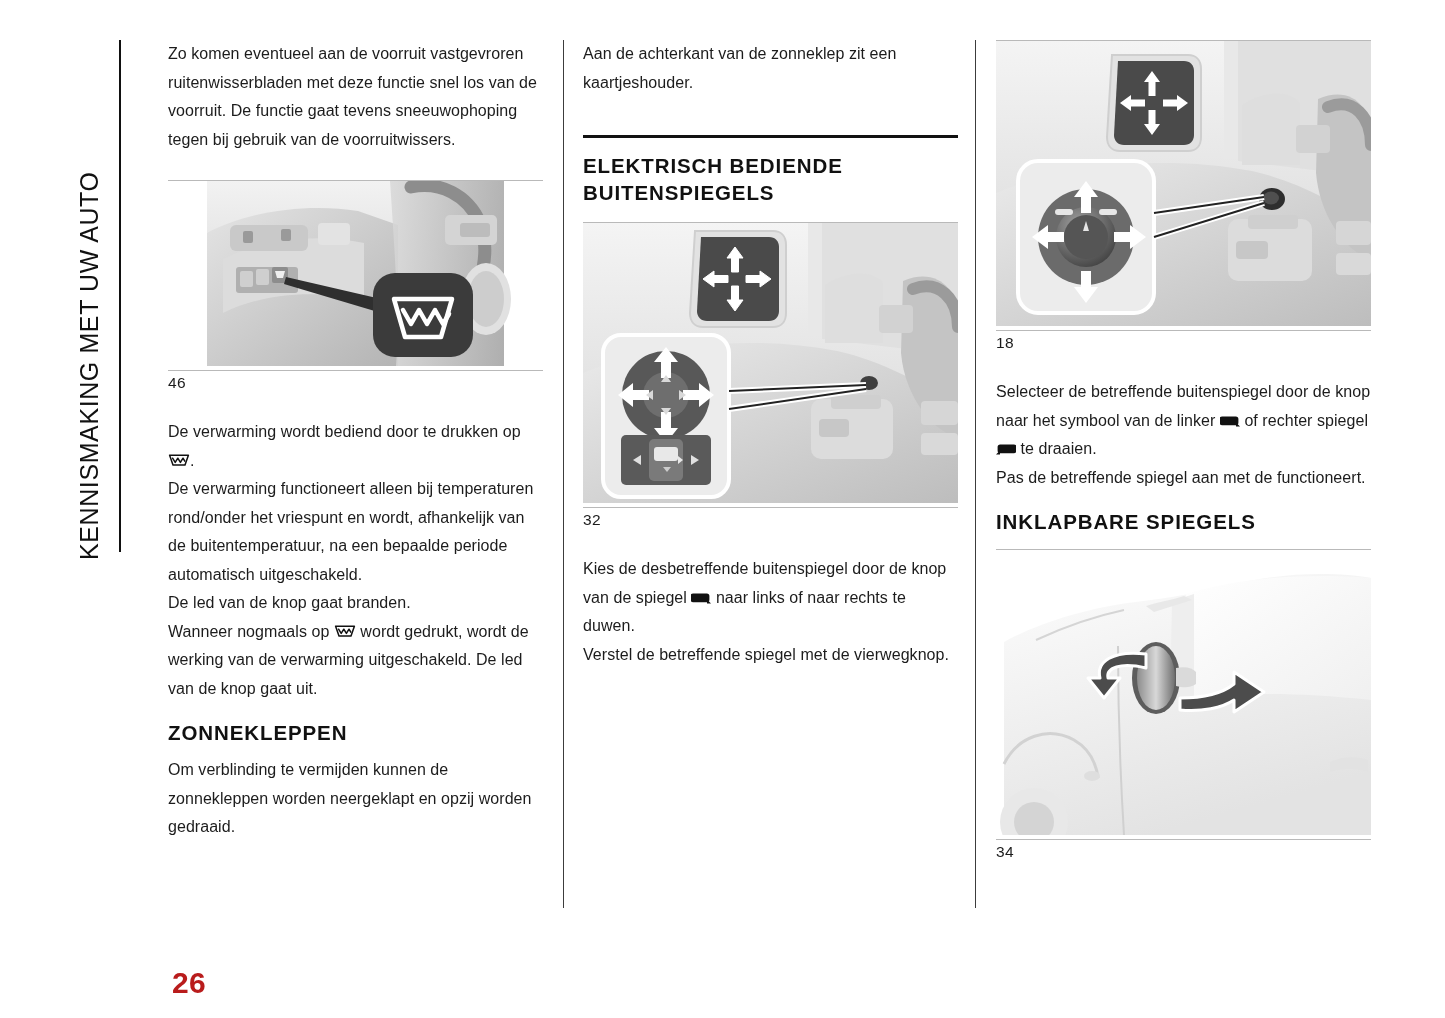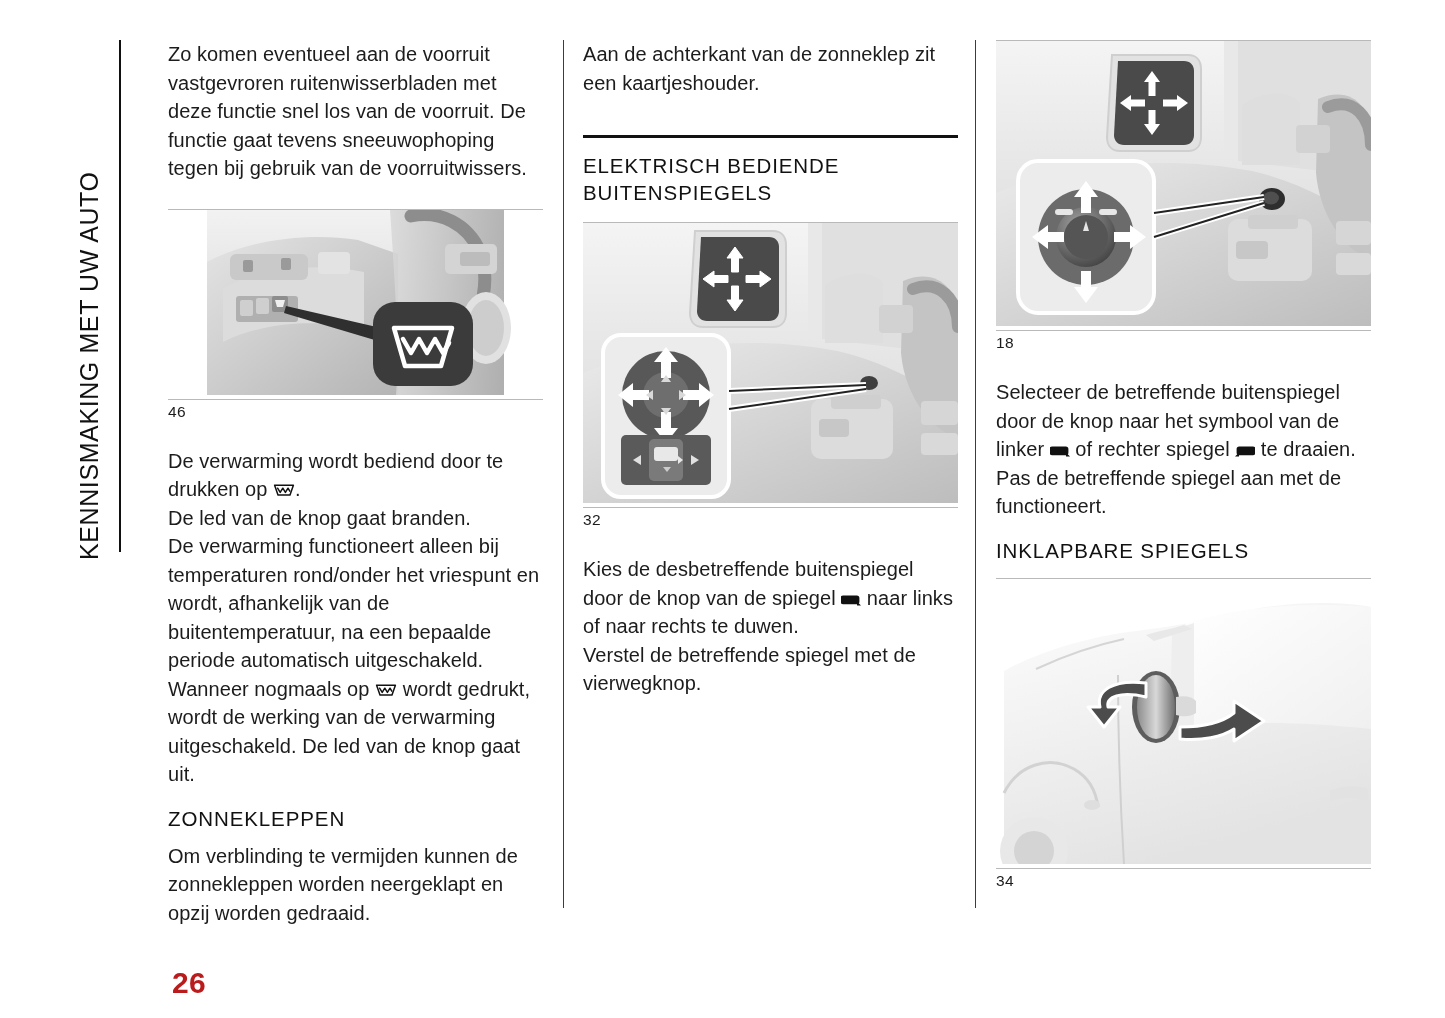--- a/index.html
+++ b/index.html
@@ -72,21 +72,21 @@
     top: 40px;
     width: 1px;
     height: 868px;
     background: #3c3c3c;
   }
   .div1 { left: 563px; }
   .div2 { left: 975px; }
 
   p.body {
     margin: 0;
-    font-size: 20px;
+    font-size: 16px;
     line-height: 28.5px;
     color: #1c1c1c;
     letter-spacing: 0.05px;
   }
   p.body + p.body { margin-top: 0; }
 
   h2.sec {
     margin: 0;
     font-size: 27px;
     font-weight: 700;
@@ -96,21 +96,21 @@
   }
   .sec-rule {
     height: 3px;
     background: #111;
     margin-top: 4px;
     margin-bottom: 14px;
   }
   h3.sub {
     margin: 0;
     font-size: 20.5px;
-    font-weight: 400;
+    font-weight: 700;
     letter-spacing: 0.9px;
     color: #111;
     line-height: 27px;
   }
 
   .thin-rule {
     height: 1px;
     background: #b9b9b9;
     width: 100%;
   }
@@ -231,22 +231,22 @@
     <div class="spacer-md"></div>
 
     <p class="body">
       <span>De verwarming wordt bediend door te drukken op </span><span class="gly"><svg width="22" height="16" viewBox="0 0 22 16">
             <g stroke="#111" stroke-width="1.5" fill="none" stroke-linejoin="round" stroke-linecap="round">
               <path d="M1.6 3.2 L20.4 3.2 L17 13 L5 13 Z"></path>
               <path d="M4.6 6.2 l2.6 4.2 l2.6 -4.2 l2.6 4.2 l2.6 -4.2 l1.8 3"></path>
             </g>
           </svg></span><span>.</span>
     </p>
+    <p class="body">De verwarming functioneert alleen bij temperaturen rond/onder het vriespunt en wordt, afhankelijk van de buitentemperatuur, na een bepaalde periode automatisch uitgeschakeld.</p>
     <p class="body">De led van de knop gaat branden.</p>
-    <p class="body">De verwarming functioneert alleen bij temperaturen rond/onder het vriespunt en wordt, afhankelijk van de buitentemperatuur, na een bepaalde periode automatisch uitgeschakeld.</p>
     <p class="body">
       <span>Wanneer nogmaals op </span><span class="gly"><svg width="22" height="16" viewBox="0 0 22 16">
             <g stroke="#111" stroke-width="1.5" fill="none" stroke-linejoin="round" stroke-linecap="round">
               <path d="M1.6 3.2 L20.4 3.2 L17 13 L5 13 Z"></path>
               <path d="M4.6 6.2 l2.6 4.2 l2.6 -4.2 l2.6 4.2 l2.6 -4.2 l1.8 3"></path>
             </g>
           </svg></span><span> wordt gedrukt, wordt de werking van de verwarming uitgeschakeld. De led van de knop gaat uit.</span>
     </p>
 
     <div class="spacer-sm"></div>

